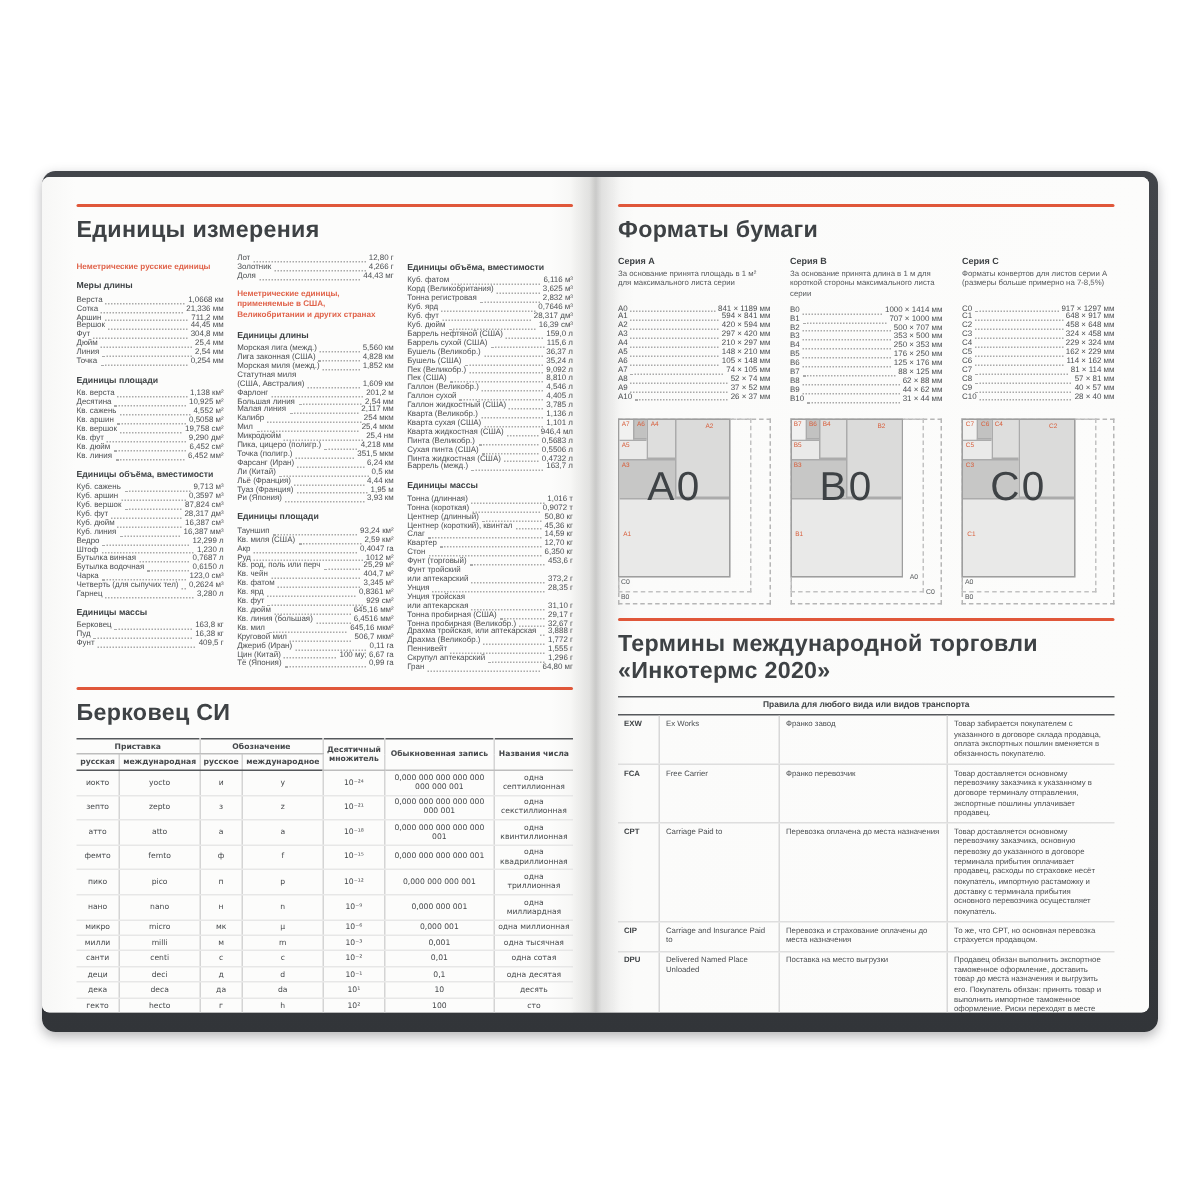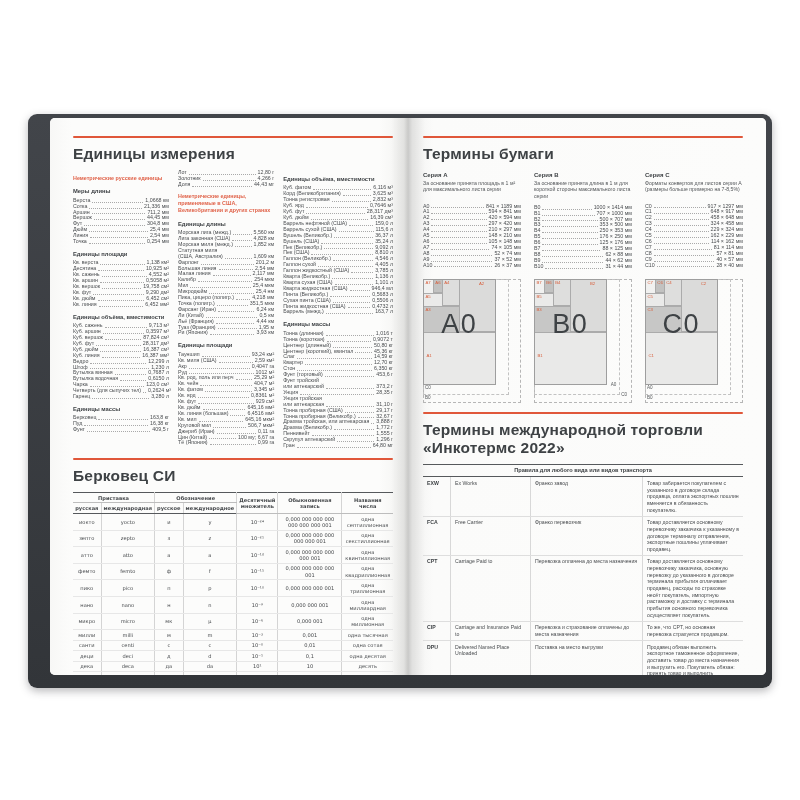--- a/index.html
+++ b/index.html
@@ -1,17 +1,17 @@
 <!DOCTYPE html>
 <html><head>
 <meta charset="utf-8">
 <style>
   html,body{margin:0;padding:0;background:#ffffff;}
   body{width:800px;height:800px;position:relative;font-family:"Liberation Sans",sans-serif;color:#46494c;-webkit-font-smoothing:antialiased;}
-  .cover{position:absolute;left:28px;top:114px;width:744px;height:574px;background:linear-gradient(180deg,#42454a,#323539);border-radius:9px;padding:4px 6px 13px 22px;box-sizing:border-box;box-shadow:0 3px 8px rgba(50,50,55,.35);}
+  .cover{position:absolute;left:28px;top:114px;width:744px;height:574px;background:linear-gradient(180deg,#42454a,#323539);border-radius:9px;padding:4px 6px 13px 0;box-sizing:border-box;box-shadow:0 3px 8px rgba(50,50,55,.35);}
   .pages{position:relative;display:flex;height:100%;background:#fbfbfa;border-radius:5px;overflow:hidden;}
   .page{width:50%;box-sizing:border-box;overflow:hidden;position:relative;background:#fbfbfa;}
   .page.left{padding:18px 15px 12px 23px;background:linear-gradient(90deg,#f7f7f6 0%,#fcfcfb 6%,#fcfcfb 92%,#f1f1ef 100%);}
   .page.right{padding:18px 23px 12px 15px;background:linear-gradient(90deg,#efefee 0%,#fbfbfa 7%,#fcfcfb 100%);}
   .spine{position:absolute;left:50%;top:0;bottom:0;width:34px;transform:translateX(-50%);pointer-events:none;background:linear-gradient(90deg,rgba(0,0,0,0) 0%,rgba(0,0,0,.07) 38%,rgba(0,0,0,.16) 50%,rgba(0,0,0,.07) 62%,rgba(0,0,0,0) 100%);}
   .rule{height:2px;background:#e0573a;border-radius:1px;}
   h1.sec-title{font-size:15.5px;font-weight:700;color:#3e4245;margin:7px 0 7px;letter-spacing:.2px;}
   .sec+.sec{margin-top:9px;}
 
   
@@ -780,21 +780,21 @@
                 <td>сто</td>
               </tr>
             </tbody>
         </table>
       </section>
     </div>
 
     <div class="page right">
       <section class="sec">
         <div class="rule"></div>
-        <h1 class="sec-title">Термины бумаги</h1>
+        <h1 class="sec-title">Форматы бумаги</h1>
         <div class="fcols">
           <div class="fcol">
             <div class="flabel">Серия А</div>
             <div class="fnote">За основание принята площадь в 1 м² для максимального листа серии</div>
             <div>
                 <div class="urow">
                   <span class="n">A0</span>
                   <span class="d"></span>
                   <span class="v">841 × 1189 мм</span>
                 </div>
@@ -1064,21 +1064,21 @@
       <div class="main">C0</div>
     </div>
     <span class="dl dl1">A0</span>
     <span class="dl dl2">B0</span>
   </div>
 </div>
       </section>
 
       <section class="sec">
         <div class="rule"></div>
-        <h1 class="sec-title">Термины международной торговли «Инкотермс 2022»</h1>
+        <h1 class="sec-title">Термины международной торговли «Инкотермс 2020»</h1>
         <div class="inco">
             <div class="igh">Правила для любого вида или видов транспорта</div>
             <div class="irow">
               <div class="icode">EXW</div>
               <div class="ien">Ex Works</div>
               <div class="iru">Франко завод</div>
               <div class="idesc">Товар забирается покупателем с указанного в договоре склада продавца, оплата экспортных пошлин вменяется в обязанность покупателю.</div>
             </div>
             <div class="irow">
               <div class="icode">FCA</div>

